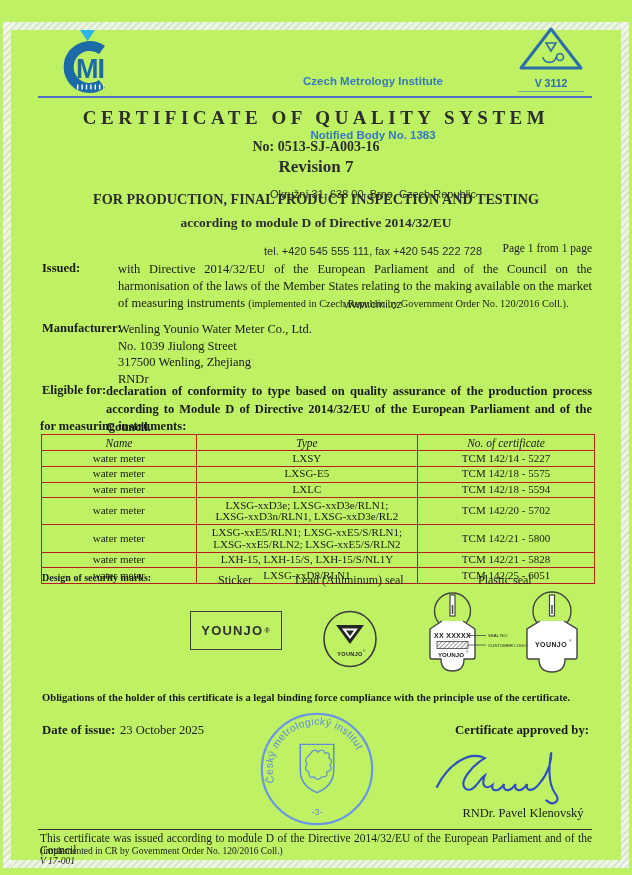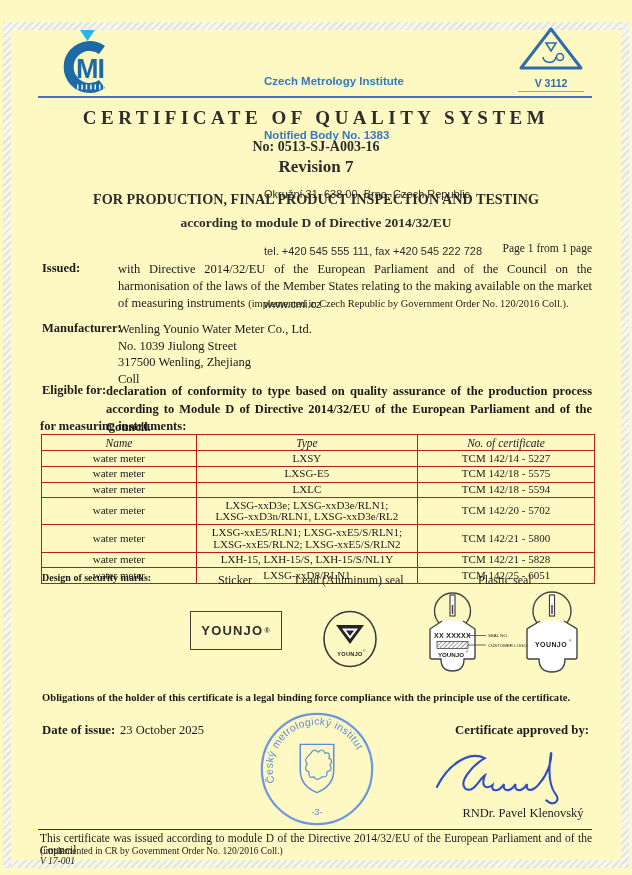--- a/index.html
+++ b/index.html
@@ -1,27 +1,27 @@
 <!DOCTYPE html>
 <html><head>
 <meta charset="utf-8">
 <style>
   html,body{margin:0;padding:0;background:#ffffff;}
-  .page{position:relative;width:632px;height:875px;background:#fef9c3;overflow:hidden;
+  .page{position:relative;width:632px;height:875px;background:#bef264;overflow:hidden;
         font-family:"Liberation Serif",serif;color:#1a1a1a;}
   
   .bstrip{position:absolute;background:repeating-linear-gradient(135deg,#dde2dd 0 2px,#f5f6f5 2px 5px);opacity:.85;}
   .b-top{left:3px;right:3px;top:22px;height:8px;}
   .b-bottom{left:3px;right:3px;top:860px;height:8px;}
   .b-left{left:3px;top:22px;width:8px;height:846px;}
   .b-right{right:3px;top:22px;width:8px;height:846px;}
 
   
   .cmi-logo{position:absolute;left:50px;top:26px;}
-  .addr{position:absolute;right:150px;top:34px;text-align:left;
+  .addr{position:absolute;right:150px;top:34px;text-align:center;
         font-family:"Liberation Sans",sans-serif;line-height:1.25;white-space:pre;}
   .addr .blue{color:#3679bd;font-weight:bold;font-size:11.5px;display:block;}
   .addr .dark{color:#2c2c2c;font-size:11px;display:block;}
   .addr .gap{margin-top:5px;}
   .addr .gap2{margin-top:3px;}
   .tri-logo{position:absolute;left:518px;top:26px;width:66px;text-align:center;
             font-family:"Liberation Sans",sans-serif;}
   .tri-code{display:block;color:#2e6da8;font-weight:bold;font-size:10.5px;margin-top:1px;
             border-bottom:1.5px solid rgba(46,109,168,.55);padding-bottom:2px;}
   .rule-blue{position:absolute;left:38px;width:554px;top:96px;height:2px;background:#4a6fc4;}
@@ -141,21 +141,21 @@
       <span class="note">(implemented in Czech Republic by Government Order No. 120/2016 Coll.).</span>
     </div>
   </div>
 
   <div class="sect manuf">
     <span class="lbl">Manufacturer:</span>
     <div class="body">
       <span>Wenling Younio Water Meter Co., Ltd.</span>
       <span>No. 1039 Jiulong Street</span>
       <span>317500 Wenling, Zhejiang</span>
-      <span>Coll</span>
+      <span>RNDr</span>
     </div>
   </div>
 
   <div class="sect eligible">
     <span class="lbl">Eligible for:</span>
     <div class="body">declaration of conformity to type based on quality assurance of the production process according to Module D of Directive 2014/32/EU of the European Parliament and of the Council.</div>
   </div>
 
   <div class="instr-head">for measuring instruments:</div>
 

